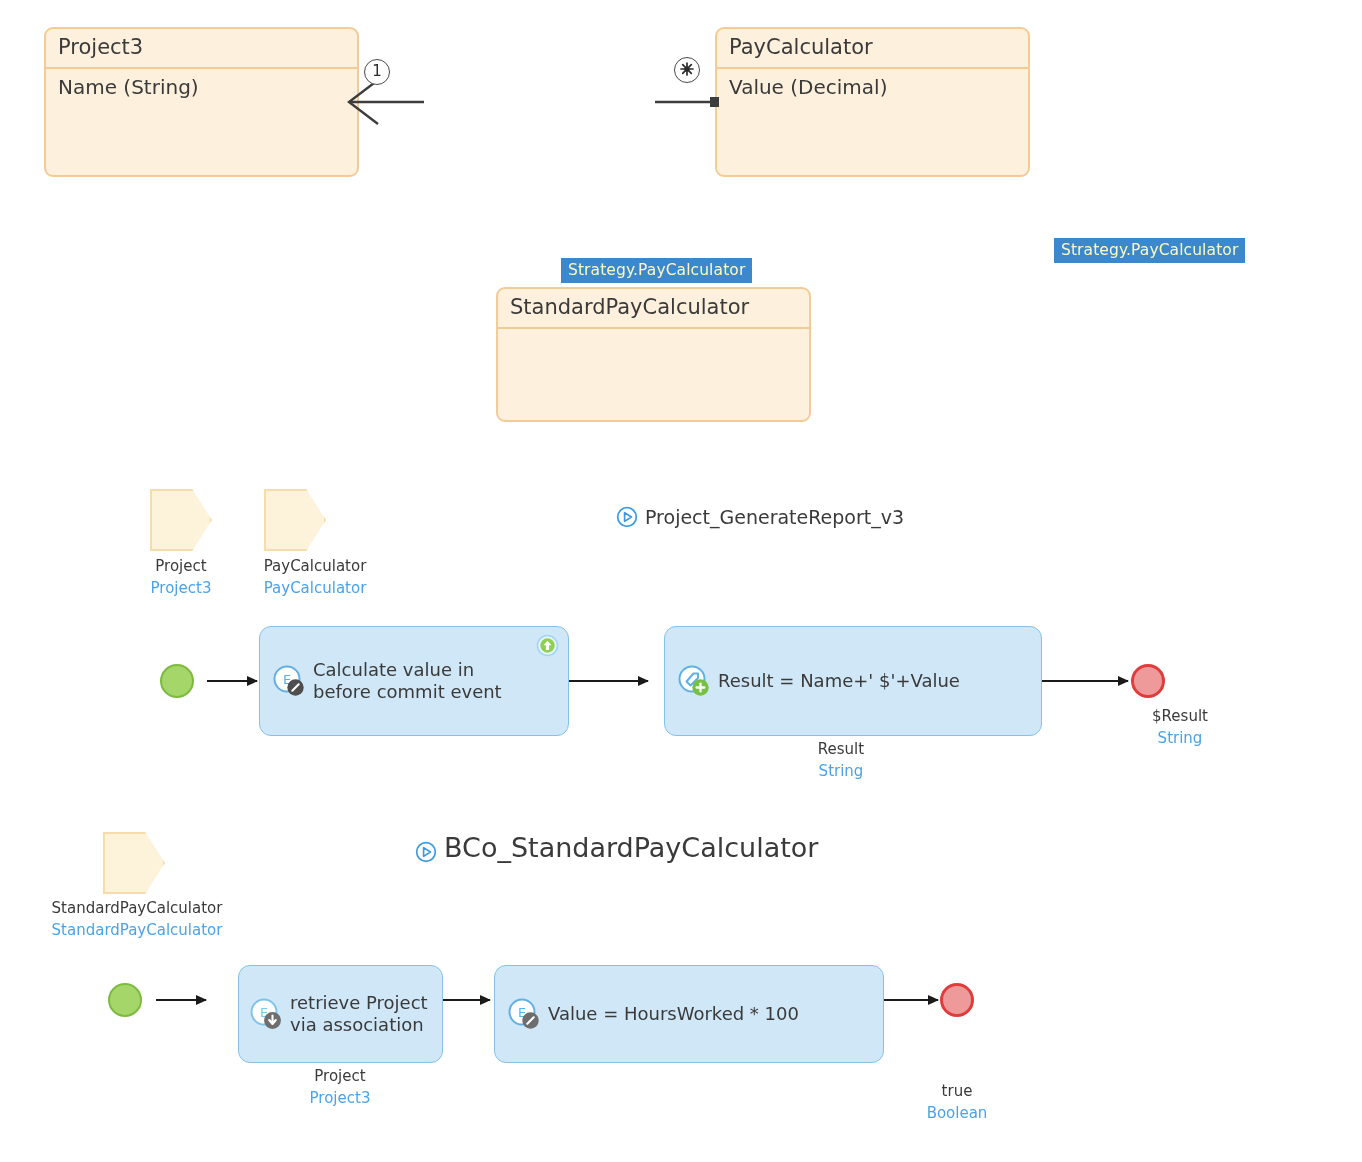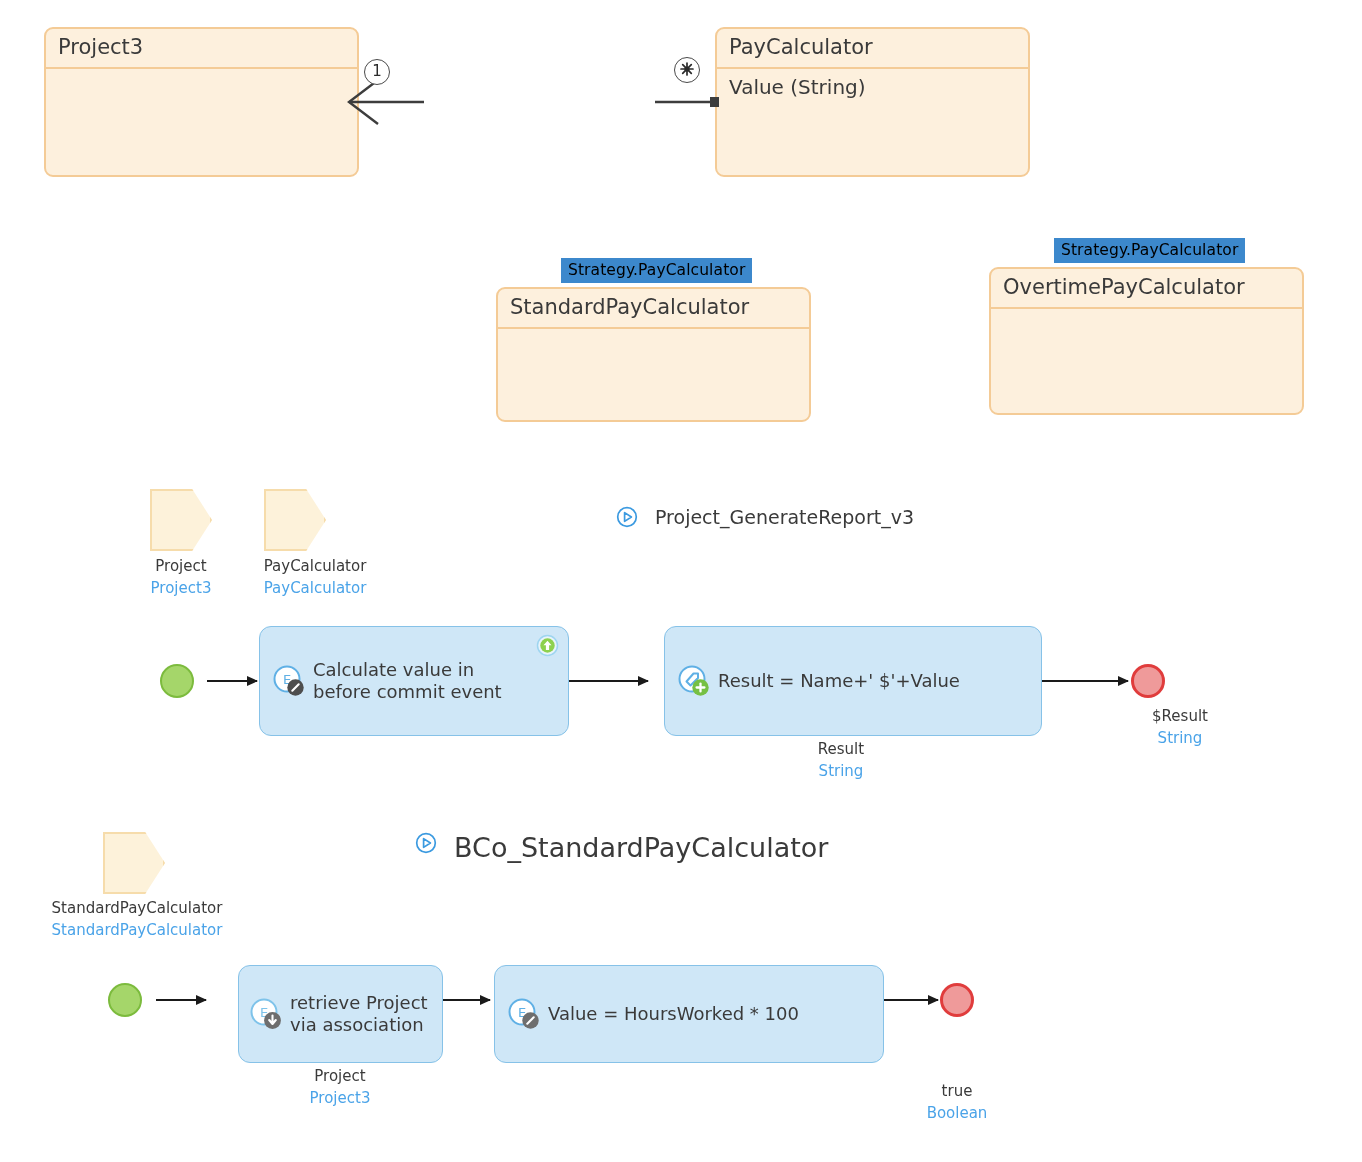--- a/index.html
+++ b/index.html
@@ -47,21 +47,21 @@
     line-height: 1.25;
     color: #3a3a3a;
     white-space: nowrap;
   }
   .entity-attrs div { white-space: nowrap; }
 
   
   .gen-tag {
     position: absolute;
     background: #3c88cc;
-    color: #000000;
+    color: #fef9c3;
     font-size: 15.5px;
     padding: 3px 7px 4px 7px;
     white-space: nowrap;
     box-sizing: border-box;
     letter-spacing: 0.1px;
   }
 
   
   .assoc-label {
     position: absolute;
@@ -108,22 +108,22 @@
   }
   .param-caption .type {
     color: #4aa3e8;
     display: block;
   }
 
   
   .mf-title {
     position: absolute;
     display: flex;
-    align-items: flex-start;
-    gap: 17px;
+    align-items: flex-end;
+    gap: 7px;
     white-space: nowrap;
   }
   .mf-title .label {
     font-size: 19px;
     color: #3a3a3a;
   }
   .mf-icon {
     width: 22px; height: 22px;
     flex: 0 0 auto;
   }
@@ -196,28 +196,29 @@
 </style>
 </head>
 <body>
 
 <div class="canvas">
 
   <div class="entity" style="left:44px; top:27px; width:315px; height:150px;">
     <div class="entity-name">Project3</div>
     <div class="entity-divider"></div>
     <div class="entity-attrs">
+      <div>Name (String)</div>
     </div>
   </div>
 
   <div class="entity" style="left:715px; top:27px; width:315px; height:150px;">
     <div class="entity-name">PayCalculator</div>
     <div class="entity-divider"></div>
     <div class="entity-attrs">
-      <div>Value (String)</div>
+      <div>Value (Decimal)</div>
     </div>
   </div>
 
   <svg class="wire" width="1362" height="1162">
 
     <line x1="349" y1="102" x2="424" y2="102" stroke="#3d3d3d" stroke-width="2.4"></line>
     <polyline points="378,80 349,102 378,124" fill="none" stroke="#3d3d3d" stroke-width="2.4"></polyline>
 
     <line x1="655" y1="102" x2="718" y2="102" stroke="#3d3d3d" stroke-width="2.4"></line>
     <rect x="710" y="97" width="9" height="10" fill="#3d3d3d"></rect>
@@ -241,25 +242,20 @@
   <div class="gen-tag" style="left:561px; top:258px;">Strategy.PayCalculator</div>
 
   <div class="entity" style="left:496px; top:287px; width:315px; height:135px;">
     <div class="entity-name">StandardPayCalculator</div>
     <div class="entity-divider"></div>
     <div class="entity-attrs"></div>
   </div>
 
   <div class="gen-tag" style="left:1054px; top:238px;">Strategy.PayCalculator</div>
 
-  <div class="entity" style="left:989px; top:267px; width:315px; height:148px;">
-    <div class="entity-name">OvertimePayCalculator</div>
-    <div class="entity-divider"></div>
-    <div class="entity-attrs"></div>
-  </div>
 
   <div class="param-shape" style="left:150px; top:489px;"></div>
   <div class="param-caption" style="left:120px; top:556px; width:122px;">
     <span>Project</span>
     <span class="type">Project3</span>
   </div>
 
   <div class="param-shape" style="left:264px; top:489px;"></div>
   <div class="param-caption" style="left:240px; top:556px; width:150px;">
     <span>PayCalculator</span>

